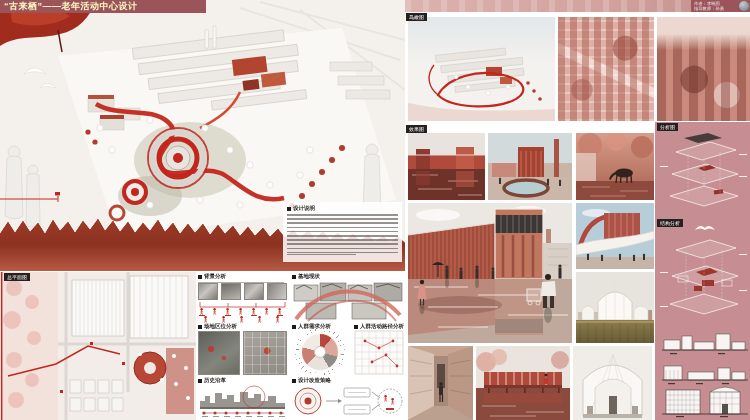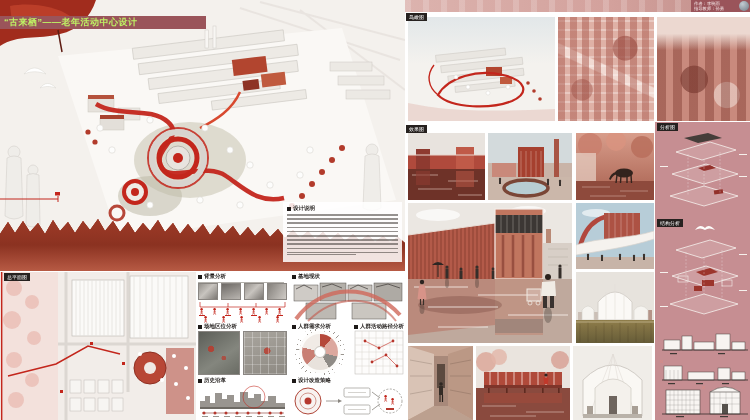--- a/index.html
+++ b/index.html
@@ -157,21 +157,21 @@
       <rect x="55" y="192" width="5" height="3.5" fill="#c3261c" stroke="none"></rect>
     </g>
 
     <g>
       <path id="reedShape" d="M0 271 L0 234 L8 222 L15 233 L23 221 L30 232 L38 223 L45 234 L53 220 L60 231 L68 222 L75 233 L83 221 L90 230 L98 219 L105 231 L113 221 L120 232 L128 222 L135 233 L143 223 L150 231 L158 220 L165 232 L173 223 L180 234 L188 224 L195 233 L203 224 L210 235 L218 225 L225 234 L233 226 L240 236 L248 227 L255 236 L263 228 L270 237 L278 229 L285 238 L293 230 L300 238 L308 231 L315 239 L323 232 L330 240 L338 233 L345 241 L353 234 L360 241 L368 235 L375 242 L383 236 L390 242 L398 237 L405 243 L405 271 Z" fill="url(#reedG)"></path>
       <use href="#reedShape" fill="url(#reedTex)"></use>
       <use href="#reedShape" fill="url(#reedLight)"></use>
     </g>
   </svg>
 
-  <div class="abs" style="left:0;top:16px;width:206px;height:13px;background:#9a545a;color:#bef264;z-index:8;display:flex;align-items:flex-end;padding-left:4px">
+  <div class="abs" style="left:0;top:0;width:206px;height:13px;background:#9a545a;color:#fef9c3;z-index:8;display:flex;align-items:flex-end;padding-left:4px">
     <span style="font-size:9px;font-weight:bold;letter-spacing:.5px;white-space:nowrap">“古来栖”——老年活动中心设计</span>
   </div>
 
   <div class="abs" style="left:283px;top:202px;width:119px;height:60px;background:rgba(255,255,255,.85);padding:3px 4px;z-index:7">
     <div class="hdr" style="position:static">
       <span class="sq"></span>
       <span>设计说明</span>
     </div>
     <div class="lines" style="margin-top:2px;height:40px"></div>
     <div class="lines" style="height:4px;width:62%"></div>

